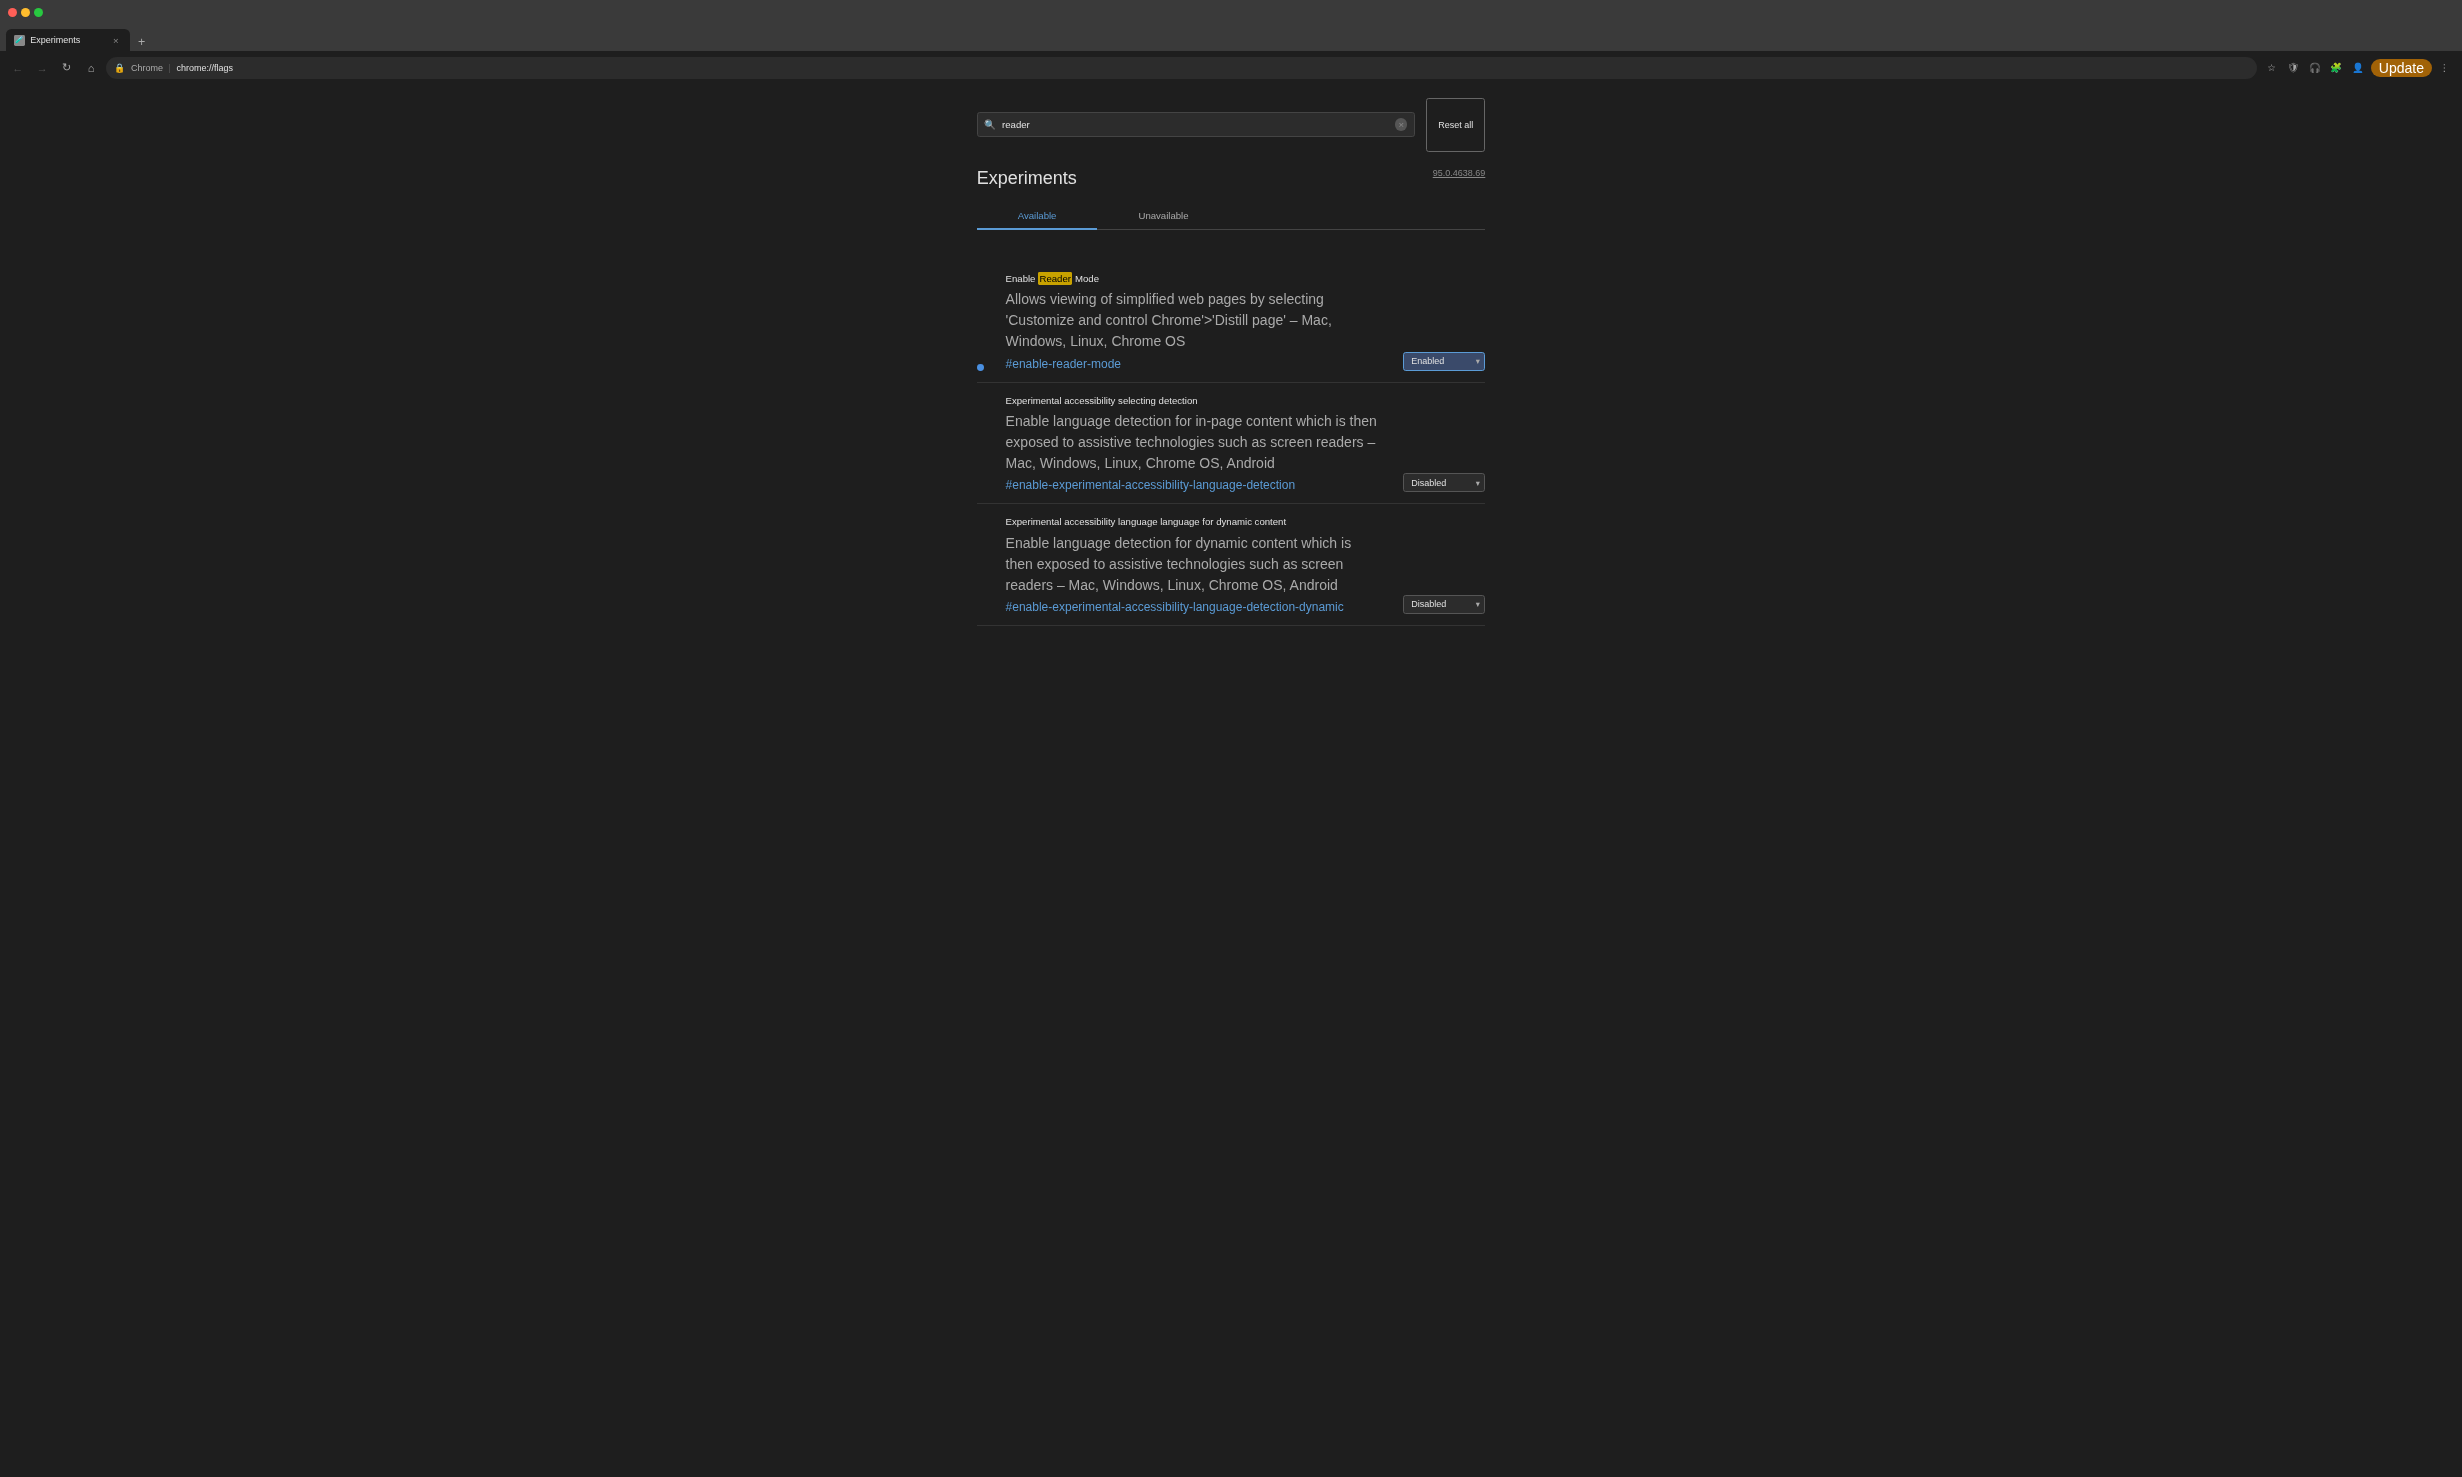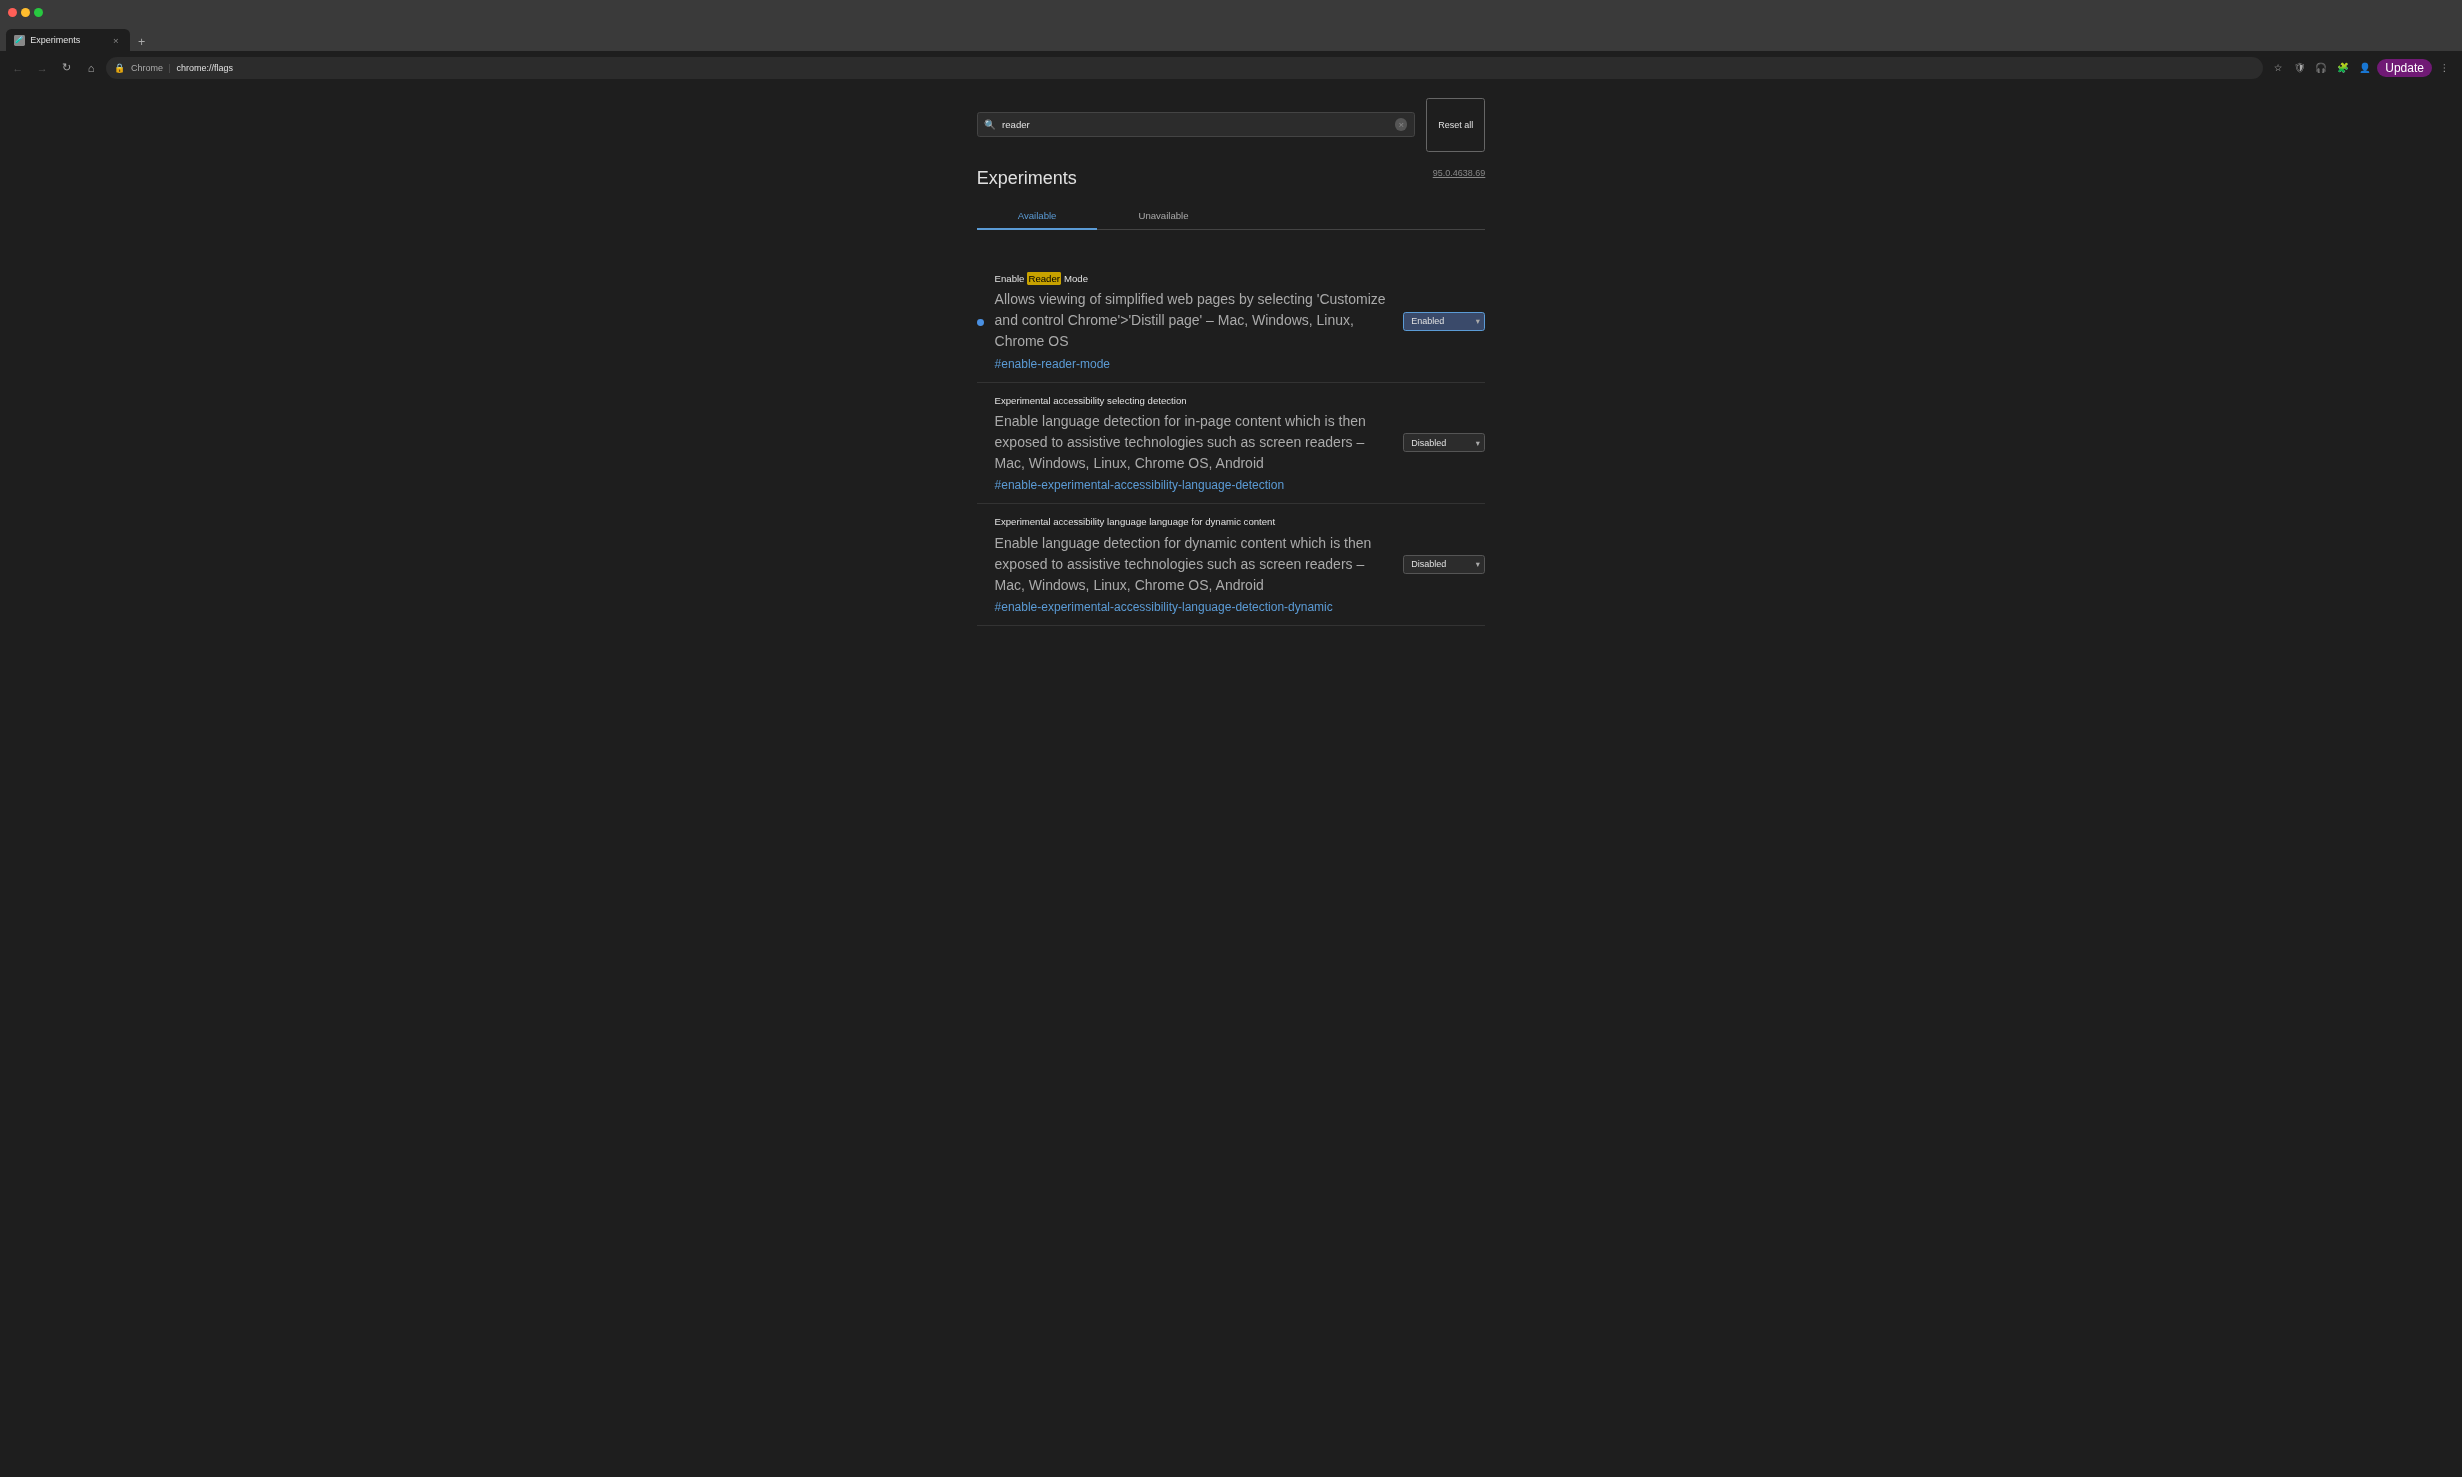--- a/index.html
+++ b/index.html
@@ -166,26 +166,26 @@
       display: flex;
       align-items: center;
       justify-content: center;
       color: #aaa;
       font-size: 9.6px;
       cursor: pointer;
       border-radius: 50%;
     }
 
     .update-btn {
-      background: #701a75;
+      background: #a16207;
       color: white;
       border: none;
       border-radius: 11px;
       padding: 2.7px 8.2px;
-      font-size: 12px;
+      font-size: 14px;
       cursor: pointer;
       display: flex;
       align-items: center;
       gap: 2.7px;
       height: 18px;
     }
 
     
     .content-area {
       flex: 1;
@@ -293,24 +293,24 @@
     }
 
     
     .flag-list {
       display: flex;
       flex-direction: column;
       gap: 0;
     }
     .flag-entry {
       display: flex;
-      align-items: center;
+      align-items: flex-end;
       padding: 11px 0;
       border-bottom: 0.7px solid #333;
-      gap: 11px;
+      gap: 22px;
     }
     .flag-indicator {
       margin-top: 2.7px;
       flex-shrink: 0;
     }
     .flag-dot {
       width: 6.9px;
       height: 6.9px;
       border-radius: 50%;
     }

